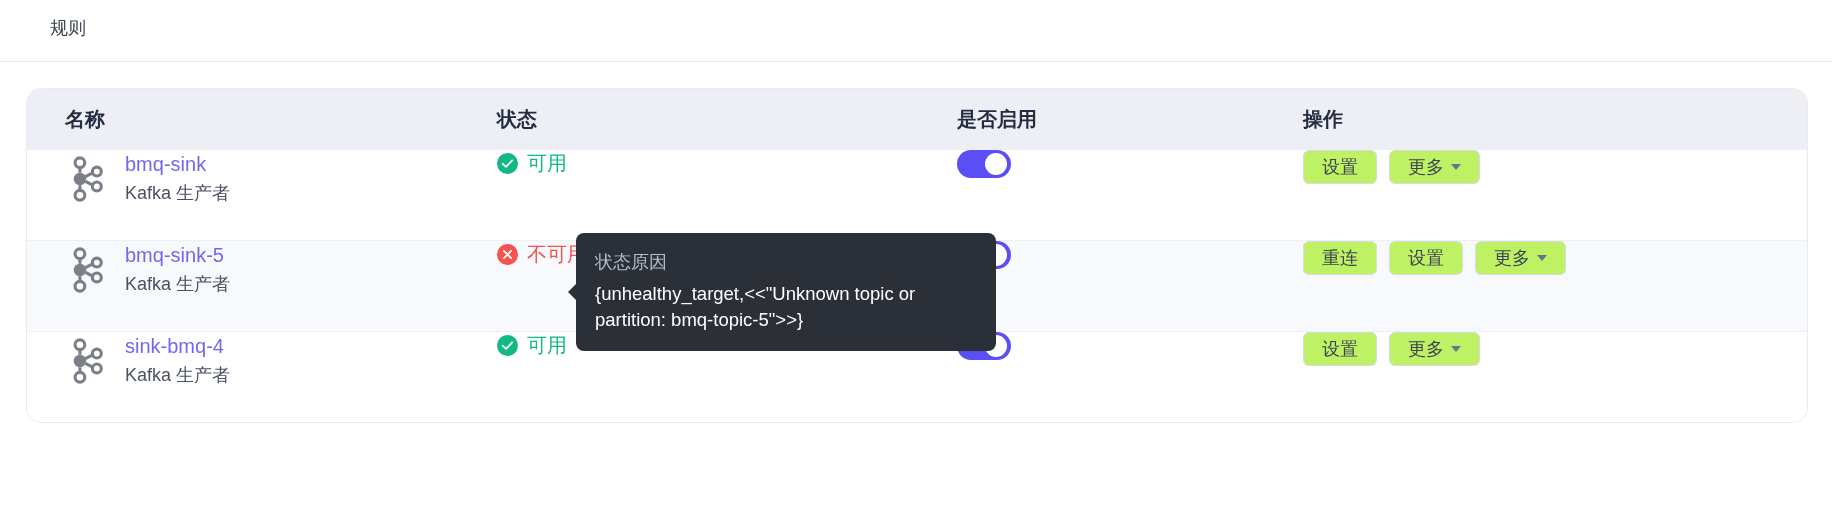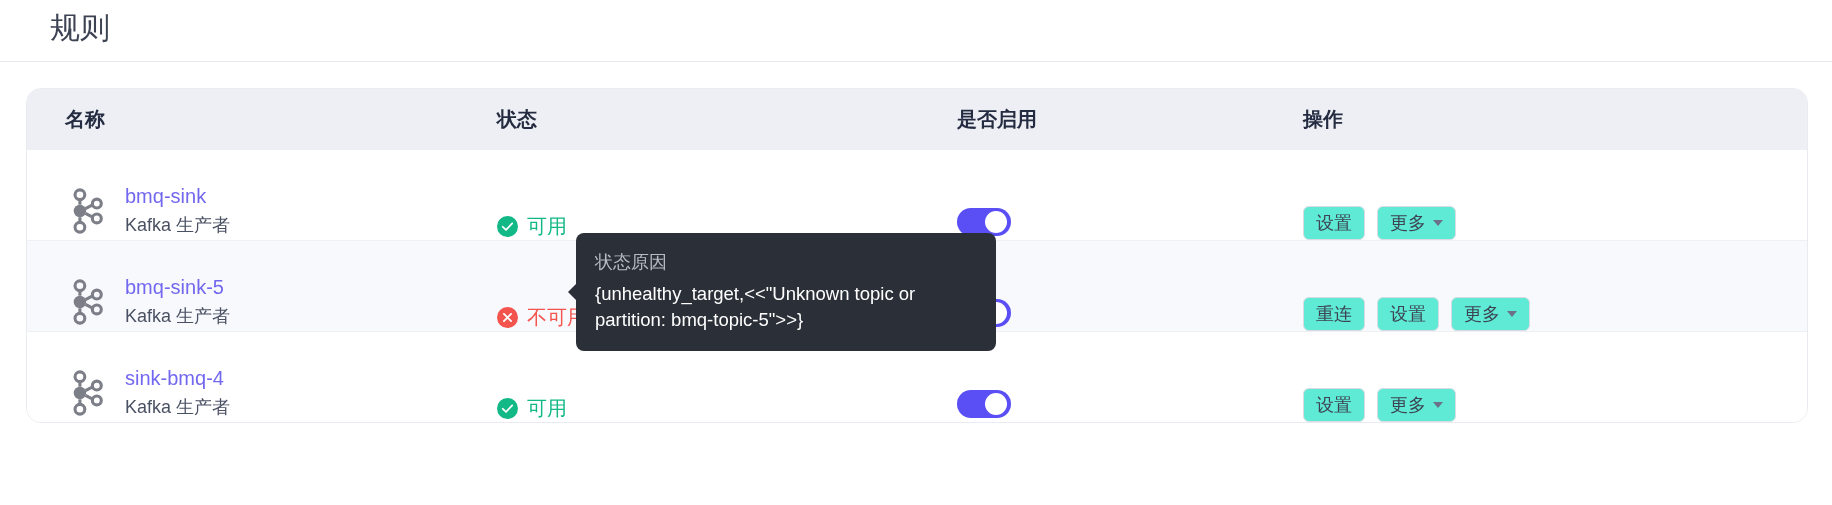--- a/index.html
+++ b/index.html
@@ -22,21 +22,21 @@
     align-items: flex-start;
     padding-left: 22px;
     border-bottom: 1px solid #e6e8ee;
   }
   .tab {
     position: relative;
     height: 56px;
     display: flex;
     align-items: center;
     padding: 0 28px;
-    font-size: 30px;
+    font-size: 18px;
     color: #3d4353;
     cursor: pointer;
     white-space: nowrap;
   }
   .tab.active { color: #5a4ef5; }
   .tab.active::after {
     content: "";
     position: absolute;
     left: 10px; right: 10px; bottom: 0;
     height: 3px;
@@ -67,21 +67,21 @@
   }
   .th { padding: 0 0 0 0; }
 
   .col-name   { width: 470px; padding-left: 38px; }
   .col-status { width: 460px; }
   .col-enable { width: 346px; }
   .col-action { flex: 1; padding-left: 0; }
 
   .trow {
     display: flex;
-    align-items: flex-end;
+    align-items: flex-start;
     height: 91px;
     border-top: 1px solid #eef0f4;
     background: #fff;
   }
   .trow:first-of-type { border-top: none; }
   .trow.hover { background: #f8f9fd; }
 
   
   .name-cell { display: flex; align-items: center; }
   .kafka-icon { width: 42px; height: 46px; flex: none; margin-right: 18px; }
@@ -122,24 +122,24 @@
     width: 22px; height: 22px;
     border-radius: 50%;
     background: #fff;
   }
 
   
   .actions { display: flex; align-items: center; gap: 12px; }
   .btn {
     height: 34px;
     min-width: 62px;
-    padding: 0 12px;
+    padding: 0 18px;
     border: 1px solid #d8dbe3;
     border-radius: 6px;
-    background: #5eead4;
+    background: #bef264;
     color: #3d4353;
     font-size: 18px;
     font-family: inherit;
     display: inline-flex;
     align-items: center;
     justify-content: center;
     gap: 7px;
     cursor: pointer;
     white-space: nowrap;
   }

